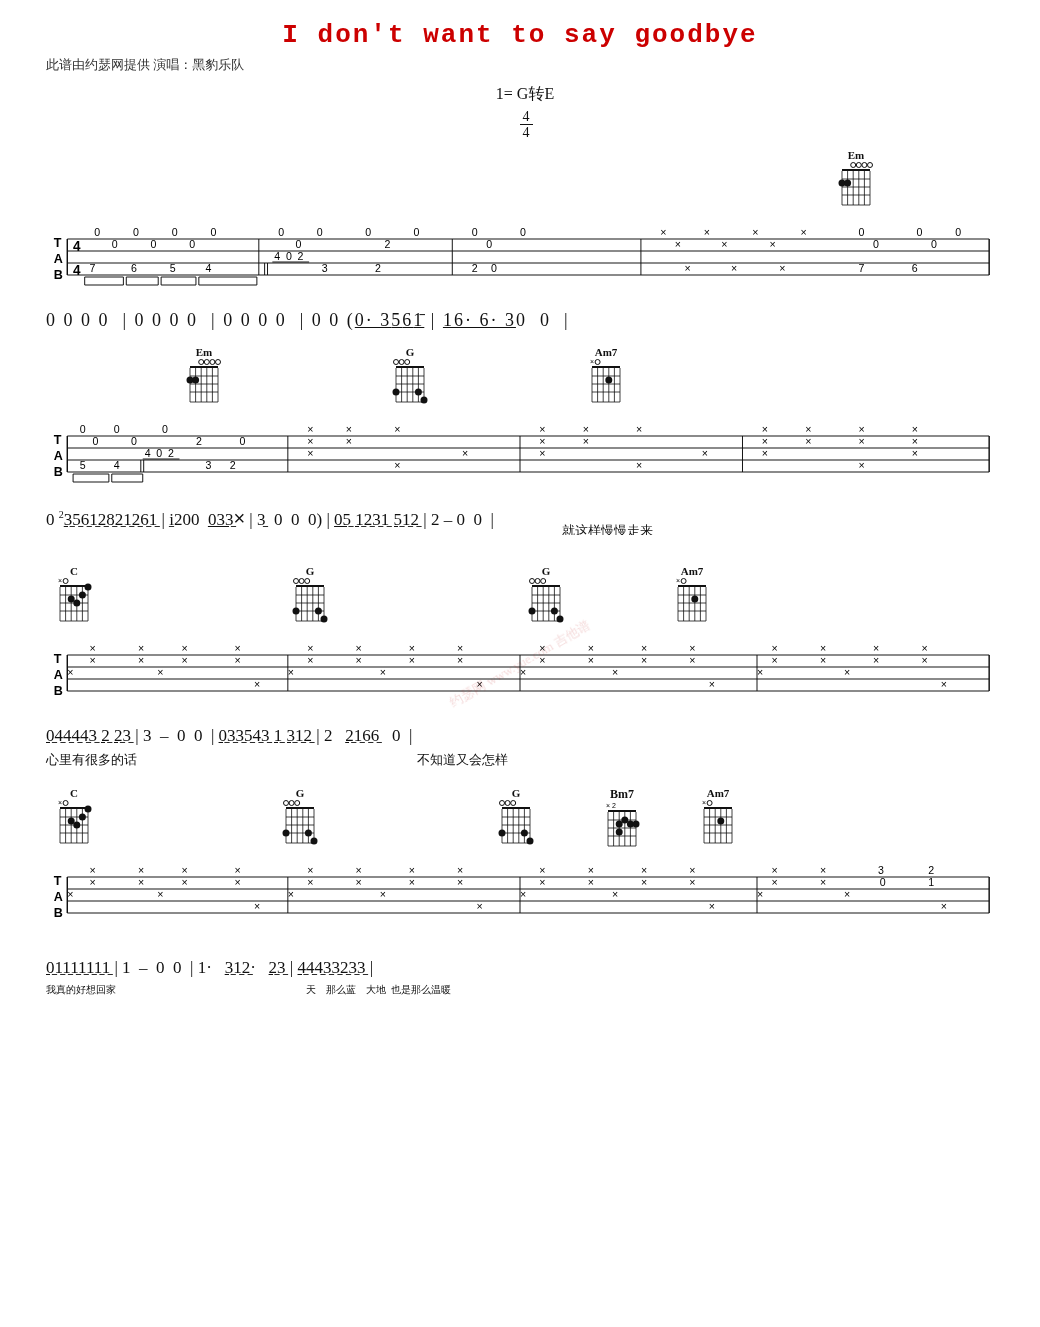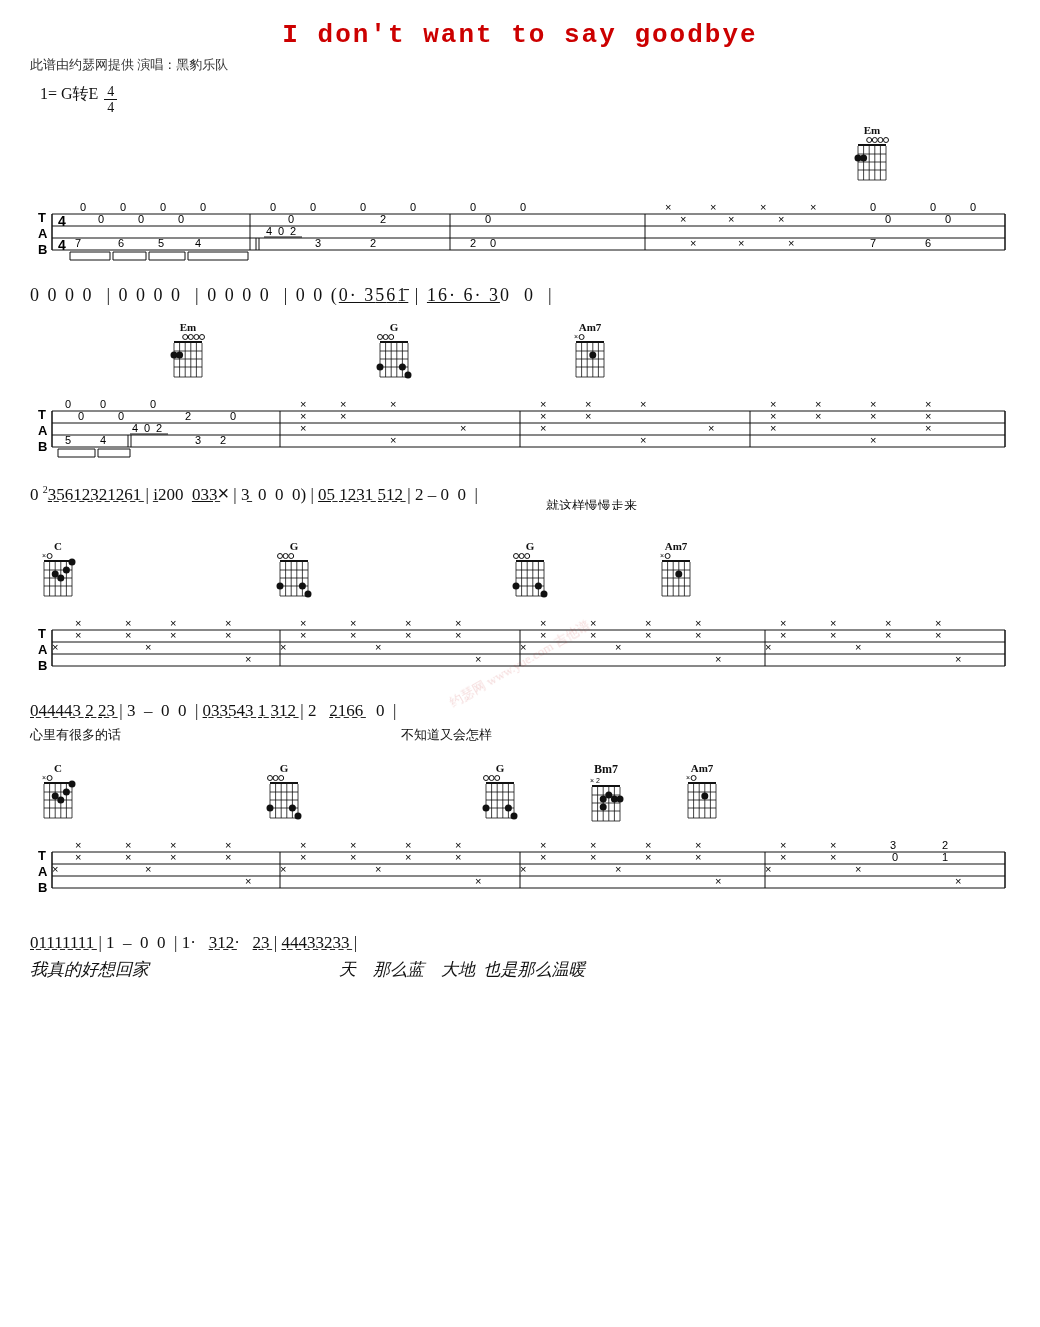--- a/index.html
+++ b/index.html
@@ -5,21 +5,21 @@
     * { margin: 0; padding: 0; box-sizing: border-box; }
     body {
       width: 1040px;
       min-height: 1327px;
       background: #fff;
       font-family: 'SimSun', 'STSong', serif;
       color: #111;
     }
     .page {
       width: 1040px;
-      padding: 20px 30px;
+      padding: 20px 46px;
       position: relative;
     }
     .title {
       text-align: center;
       font-family: 'Courier New', monospace;
       font-size: 26px;
       color: #cc0000;
       font-weight: bold;
       letter-spacing: 2px;
       margin-bottom: 6px;
@@ -28,22 +28,23 @@
       text-align: left;
       font-size: 13px;
       color: #333;
       margin-bottom: 10px;
     }
     .key-time {
       font-size: 16px;
       margin-bottom: 8px;
       margin-left: 10px;
       display: flex;
-      align-items: flex-start;
+      align-items: center;
       gap: 4px;
+      flex-direction: column;
     }
 
     
     .staff-container {
       position: relative;
       width: 100%;
       margin-bottom: 2px;
     }
     .staff-svg {
       width: 100%;
@@ -356,21 +357,21 @@
 
         <line x1="68" y1="58" x2="100" y2="58" stroke="#111" stroke-width="1"></line>
         <line x1="68" y1="58" x2="68" y2="66" stroke="#111" stroke-width="1"></line>
         <line x1="100" y1="58" x2="100" y2="66" stroke="#111" stroke-width="1"></line>
         <line x1="68" y1="66" x2="100" y2="66" stroke="#111" stroke-width="1"></line>
       </svg>
     </div>
 
     <div class="notation-container" style="padding:5px 0; font-size:16px; font-family:'SimSun',serif; white-space:nowrap; position:relative;">
       <span style="font-size:17px;">
-        0 <sup style="font-size:10px;vertical-align:super;">2</sup><u>3̱5̱6̱1̱2̱3̱2̱1̱2̱6̱1̱</u> | i̱200 &nbsp;<u>033̱</u><span style="font-family:Arial;font-size:20px;">×</span> | 3̱ &nbsp;0 &nbsp;0 &nbsp;0) | <u>05̱ 1̱2̱3̱1̱ 5̱1̱2̱</u> | 2 – 0 &nbsp;0 &nbsp;|
+        0 <sup style="font-size:10px;vertical-align:super;">2</sup><u>3̱5̱6̱1̱2̱8̱2̱1̱2̱6̱1̱</u> | i̱200 &nbsp;<u>033̱</u><span style="font-family:Arial;font-size:20px;">×</span> | 3̱ &nbsp;0 &nbsp;0 &nbsp;0) | <u>05̱ 1̱2̱3̱1̱ 5̱1̱2̱</u> | 2 – 0 &nbsp;0 &nbsp;|
       </span>
       <div style="position:absolute; bottom:-5px; left:516px; font-size:13px;">就这样慢慢走来</div>
     </div>
     <div style="height:20px;"></div>
   </div>
 
   <div class="section-block">
 
     <div style="position:relative; height:70px; display:flex; gap:10px; padding-left:10px;">
 
@@ -721,21 +722,21 @@
         <text x="825" y="41" font-family="Arial" font-size="11">×</text>
         <text x="925" y="53" font-family="Arial" font-size="11">×</text>
       </svg>
     </div>
 
     <div class="notation-container" style="padding:5px 0; font-size:17px; font-family:'SimSun',serif; white-space:nowrap;">
       <span>
         <u>0̱1̱1̱1̱1̱1̱1̱1̱</u> | 1 &nbsp;– &nbsp;0 &nbsp;0 &nbsp;| 1· &nbsp;&nbsp;<u>3̱1̱2̱</u>· &nbsp;&nbsp;<u>2̱3̱</u> | <u>4̱4̱4̱3̱3̱2̱3̱3̱</u> |
       </span>
     </div>
-    <div style="display:flex; font-size:17px; padding-bottom:8px;font-style:italic;">
+    <div style="display:flex; font-size:10px; padding-bottom:8px;">
       <span style="margin-right:150px;">我真的好想回家</span>
       <span style="margin-left:40px;">天 &nbsp;&nbsp;&nbsp;那么蓝 &nbsp;&nbsp;&nbsp;大地 &nbsp;也是那么温暖</span>
     </div>
   </div>
 
   <div style="position:fixed;top:50%;left:50%;transform:translate(-50%,-50%) rotate(-30deg);font-size:13px;color:rgba(180,0,0,0.15);white-space:nowrap;pointer-events:none;z-index:999;">
     约瑟网 www.yue.com 吉他谱
   </div>
 
 </div>

